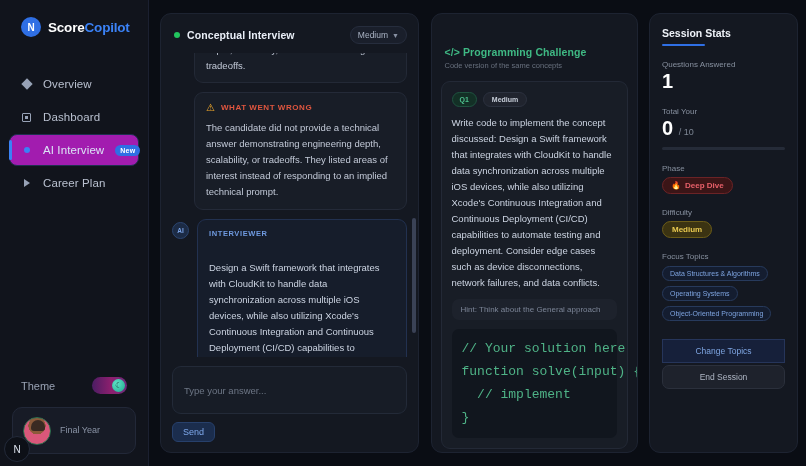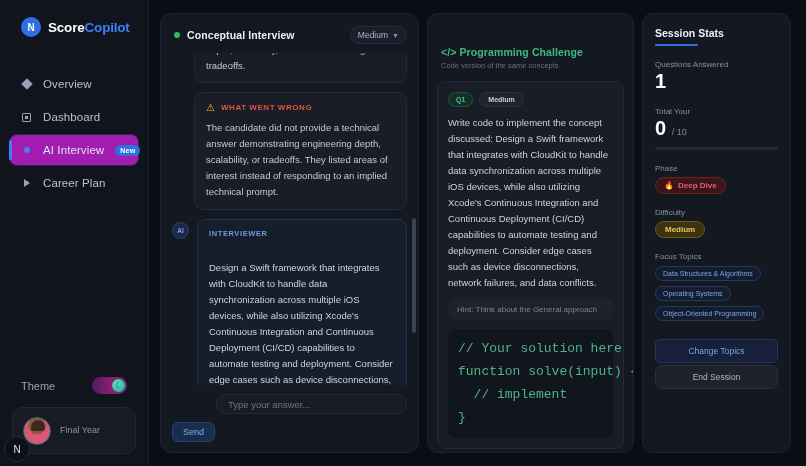--- a/index.html
+++ b/index.html
@@ -96,21 +96,21 @@
   .profile-sub { font-size: 9px; color: #8a93a5; line-height: 1.4; }
   .corner-badge {
     position: absolute; left: -9px; bottom: -9px;
     width: 26px; height: 26px; border-radius: 50%;
     background: #0d1017; border: 1px solid #232a3a;
     display: flex; align-items: center; justify-content: center;
     color: #dfe5f0; font-size: 10px;
   }
 
   
-  .main { flex: 1; display: flex; gap: 8px; padding: 13px 8px 13px 11px; }
+  .main { flex: 1; display: flex; gap: 8px; padding: 13px 8px 13px 11px; justify-content: space-between; }
 
   .panel { background: #141821; border: 1px solid #1d2331; border-radius: 11px; }
 
   
   .chat-panel { width: 259px; flex: 0 0 259px; display: flex; flex-direction: column; overflow: hidden; }
   .chat-head { display:flex; align-items:center; padding: 12px 11px 9px 13px; }
   .dot-green { width: 6px; height: 6px; border-radius: 50%; background: #22c55e; margin-right: 7px; }
   .chat-title { font-size: 10.5px; font-weight: bold; color: #e9eef7; letter-spacing: .1px;}
   .diff-select {
     margin-left: auto; display: flex; align-items: center; gap: 4px;
@@ -139,21 +139,21 @@
   .bubble-ai { background: #161d2b; border: 1px solid #223150; flex: 1; }
   .msg-label { font-size: 7.5px; font-weight: bold; color: #6f9ae0; letter-spacing: .6px; margin-bottom: 22px; }
   .msg-body { font-size: 9.5px; color: #ccd4e2; line-height: 1.68; }
 
   .scrollbar-track { position: absolute; right: 2px; top: 165px; width: 4px; height: 115px; }
   .scrollbar-thumb { width: 4px; height: 115px; border-radius: 3px; background: #3a4256; }
 
   .composer { padding: 9px 11px 10px 11px; }
   .composer-box {
     background: #171c26; border: 1px solid #232a38; border-radius: 9px;
-    height: 20px; display: flex; align-items: center; padding: 0 11px; margin-left: 44px;
+    height: 48px; display: flex; align-items: center; padding: 0 11px;
   }
   .composer-box input {
     width: 100%; background: transparent; border: none; outline: none;
     font-family: "Liberation Sans", sans-serif; font-size: 9.5px; color: #cfd6e3;
   }
   .composer-box input::placeholder { color: #6d7685; }
   .send-btn {
     margin-top: 8px; background: #1b2d4d; border: 1px solid #27406b;
     color: #7fa9ec; font-size: 9px; font-family: "Liberation Sans", sans-serif;
     padding: 4px 10px; border-radius: 6px; cursor: pointer;
@@ -209,21 +209,21 @@
   }
   .topic-chip {
     display: inline-block; margin-top: 5px;
     background: #141d30; border: 1px solid #273a5c; color: #7ea4e0;
     font-size: 7px; padding: 3px 7px; border-radius: 8px;
   }
   .stats-actions { margin-top: 18px; }
   .btn-change {
     width: 100%; background: #16203a; border: 1px solid #26355a;
     color: #7ea4e0; font-size: 8.5px; font-family: "Liberation Sans", sans-serif;
-    padding: 6px 0; border-radius: 5px; cursor: pointer;
+    padding: 6px 0; border-radius: 0; cursor: pointer;
   }
   .btn-end {
     width: 100%; margin-top: 2px; background: #1e222c; border: 1px solid #2b303c;
     color: #aeb6c4; font-size: 8.5px; font-family: "Liberation Sans", sans-serif;
     padding: 6px 0; border-radius: 7px; cursor: pointer;
   }
 </style>
 </head>
 <body>
 

